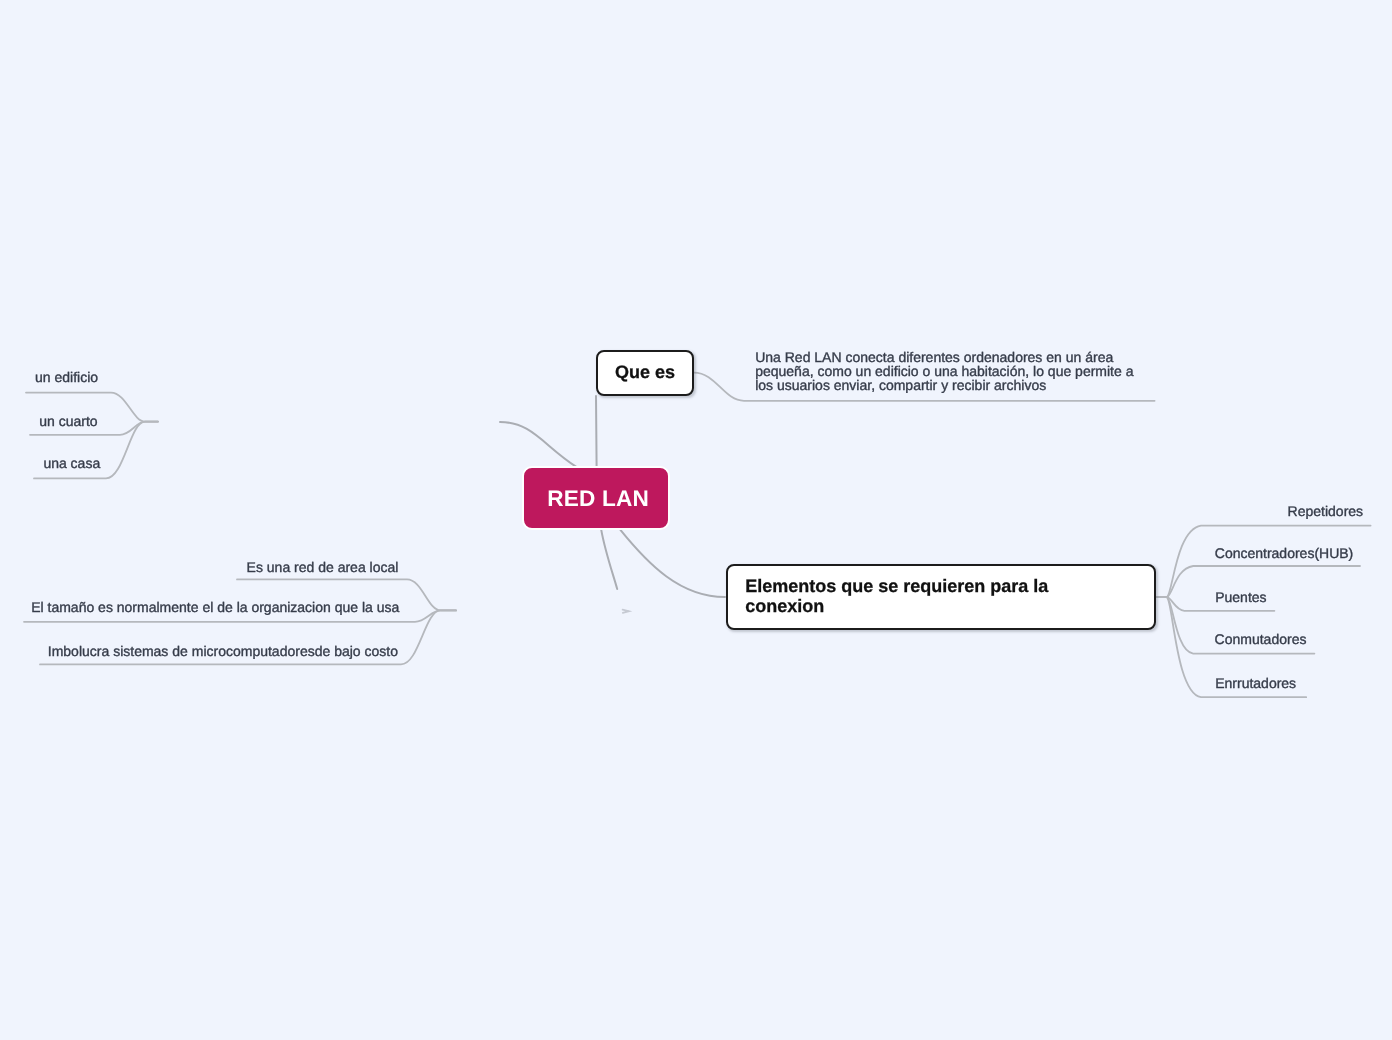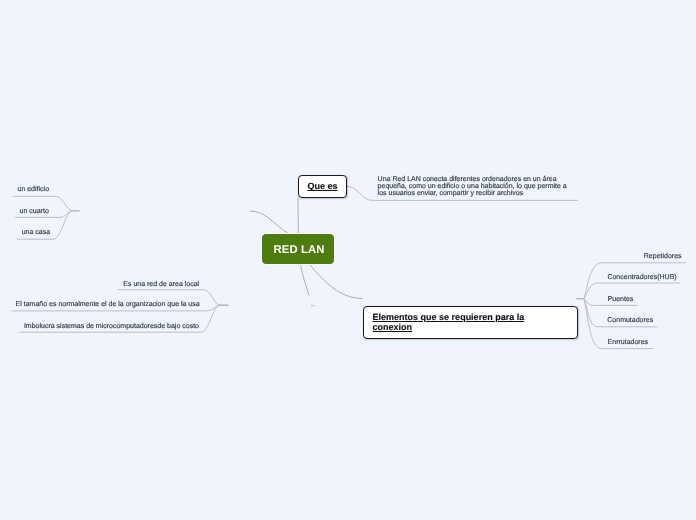--- a/index.html
+++ b/index.html
@@ -24,21 +24,21 @@
   .node {
     position: absolute;
     box-sizing: border-box;
     display: flex;
     align-items: center;
   }
   
   .node, .node > span, .leaf { filter: opacity(1); }
 
   .node.root {
-    background: #4d7c0f;
+    background: #be185d;
     color: #ffffff;
     border: 1.7px solid #ffffff;
     border-radius: 5px;
     font-weight: bold;
     font-size: 11.3px;
     letter-spacing: 0.1px;
     justify-content: center;
     padding-top: 2px;
     padding-left: 2px;
     white-space: nowrap;
@@ -50,21 +50,21 @@
     border: 1.8px solid #1c1c1c;
     border-radius: 4px;
     box-shadow: 0.7px 0.9px 1.2px rgba(90, 95, 110, 0.30);
     font-weight: bold;
     font-size: 9px;
     -webkit-text-stroke: 0.14px #111111;
     line-height: 9.6px;
     justify-content: center;
     white-space: nowrap;
   }
-  .node.branch > span { position: relative; text-decoration: underline; }
+  .node.branch > span { position: relative; }
   .node.branch.multiline {
     white-space: normal;
     justify-content: flex-start;
     padding-left: 8.6px;
   }
   .node.branch.multiline > span {
     display: block;
     width: 158px;
     position: relative;
     top: 0.2px;
@@ -118,21 +118,21 @@
   <div class="node root" style="left:260.9px;top:232.5px;width:74.3px;height:32.2px;">
       <span>RED LAN</span>
     </div>
 
   <div class="node branch" style="left:298.3px;top:174.8px;width:48.4px;height:23px;">
       <span style="top:0.9px;">Que es</span>
     </div>
 
 
 
-  <div class="node branch multiline" style="left:363px;top:282.2px;width:214.5px;height:33px;margin-top:24px;">
+  <div class="node branch multiline" style="left:363px;top:282.2px;width:214.5px;height:33px;">
       <span>Elementos que se requieren para la conexion</span>
     </div>
 
   <div class="leaf wrap" style="left:377.6px;top:175.5px;width:193px;line-height:7.2px;">Una Red LAN conecta diferentes ordenadores en un área pequeña, como un edificio o una habitación, lo que permite a los usuarios enviar, compartir y recibir archivos</div>
 
   <div class="leaf" style="left:17.5px;top:186.4px;">un edificio</div>
   <div class="leaf" style="left:19.6px;top:207.6px;">un cuarto</div>
   <div class="leaf" style="left:21.7px;top:229.4px;">una casa</div>
 
   <div class="leaf" style="left:123.3px;top:281px;">Es una red de area local</div>

